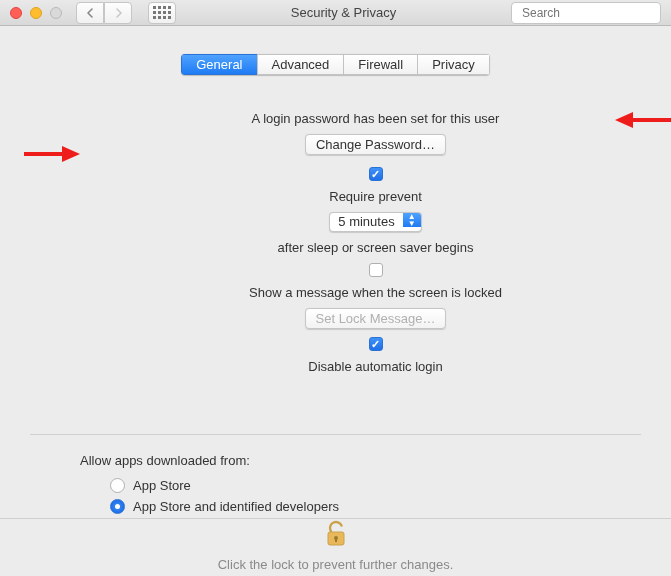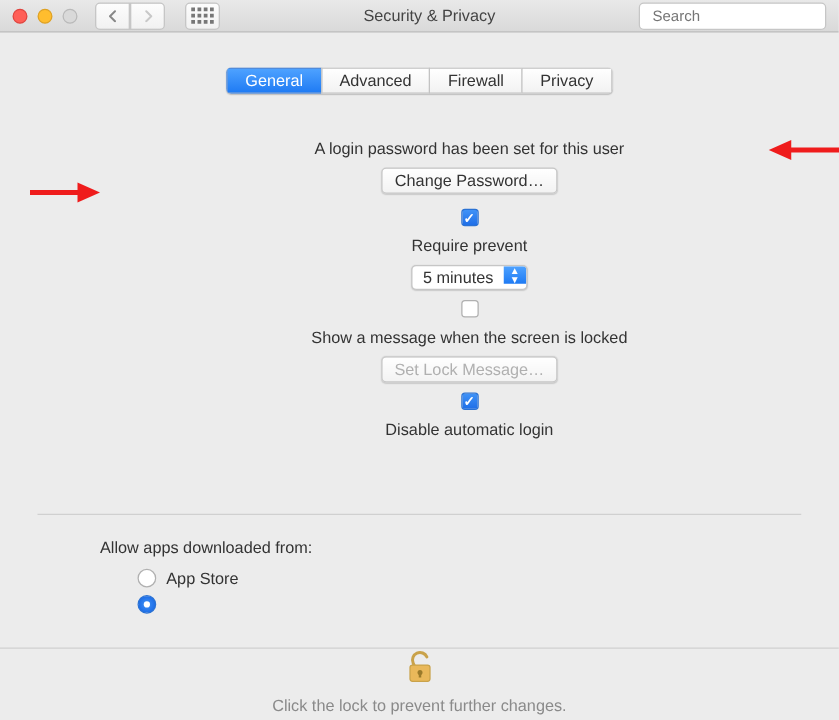--- a/index.html
+++ b/index.html
@@ -262,20 +262,21 @@
     <button class="btn">Change Password…</button>
   </div>
 
   <div class="row indent1">
     <div class="checkbox checked"></div>
     <span>Require prevent</span>
     <div class="select">
       <span class="sel-label">5 minutes</span>
       <span class="sel-arrows">▲<br>▼</span>
     </div>
+    <span>after sleep or screen saver begins</span>
   </div>
 
   <div class="row indent1">
     <div class="checkbox"></div>
     <span>Show a message when the screen is locked</span>
     <button class="btn disabled">Set Lock Message…</button>
   </div>
 
   <div class="row indent1">
     <div class="checkbox checked"></div>
@@ -285,20 +286,21 @@
   <div class="divider"></div>
 
   <div class="allow-label">Allow apps downloaded from:</div>
 
   <div class="radio-row">
     <div class="radio"></div>
     <span>App Store</span>
   </div>
   <div class="radio-row">
     <div class="radio checked"></div>
+    <span>App Store and identified developers</span>
   </div>
 </div>
 
 <div class="arrow-right">
   <svg class="red-arrow" width="72" height="20" viewBox="0 0 72 20">
     <line x1="70" y1="10" x2="16" y2="10"></line>
     <polygon points="2,10 20,2 20,18"></polygon>
   </svg>
 </div>
 <div class="arrow-left">

